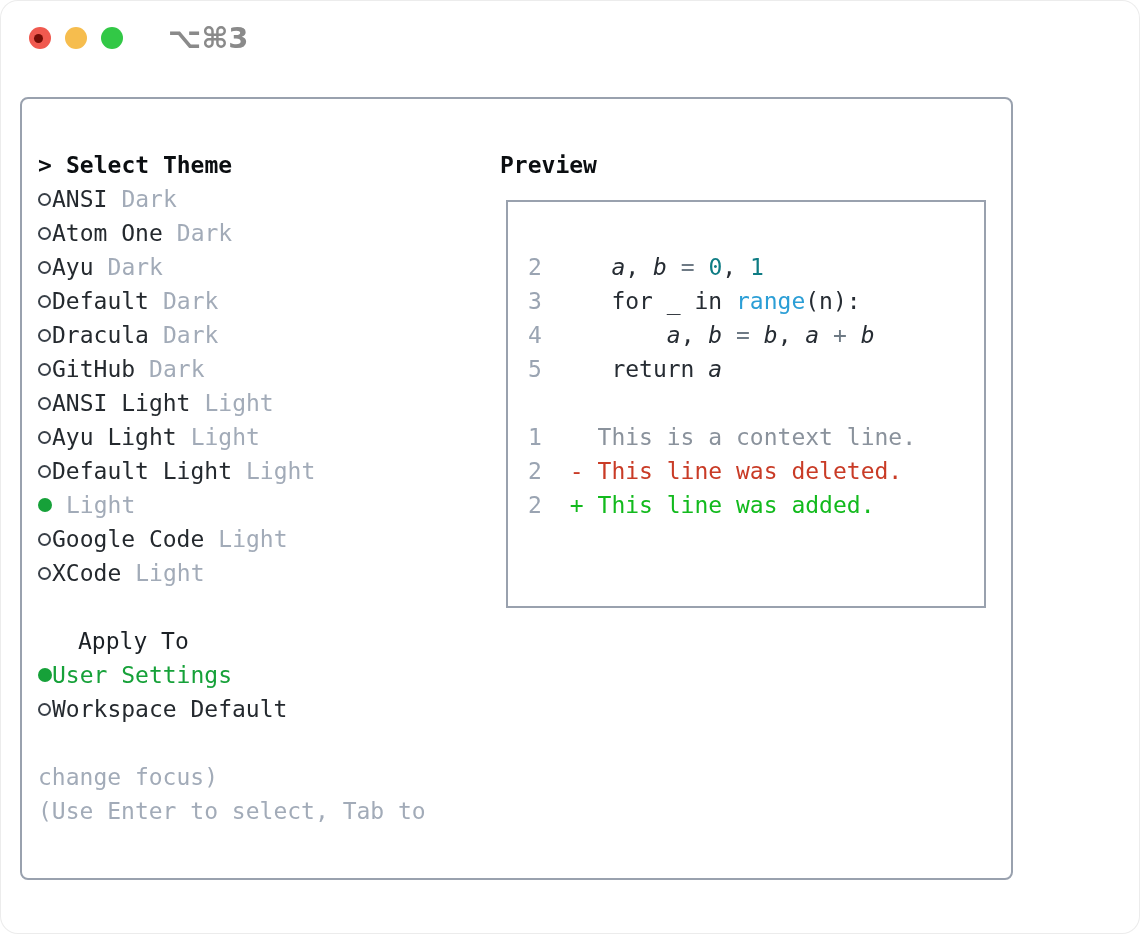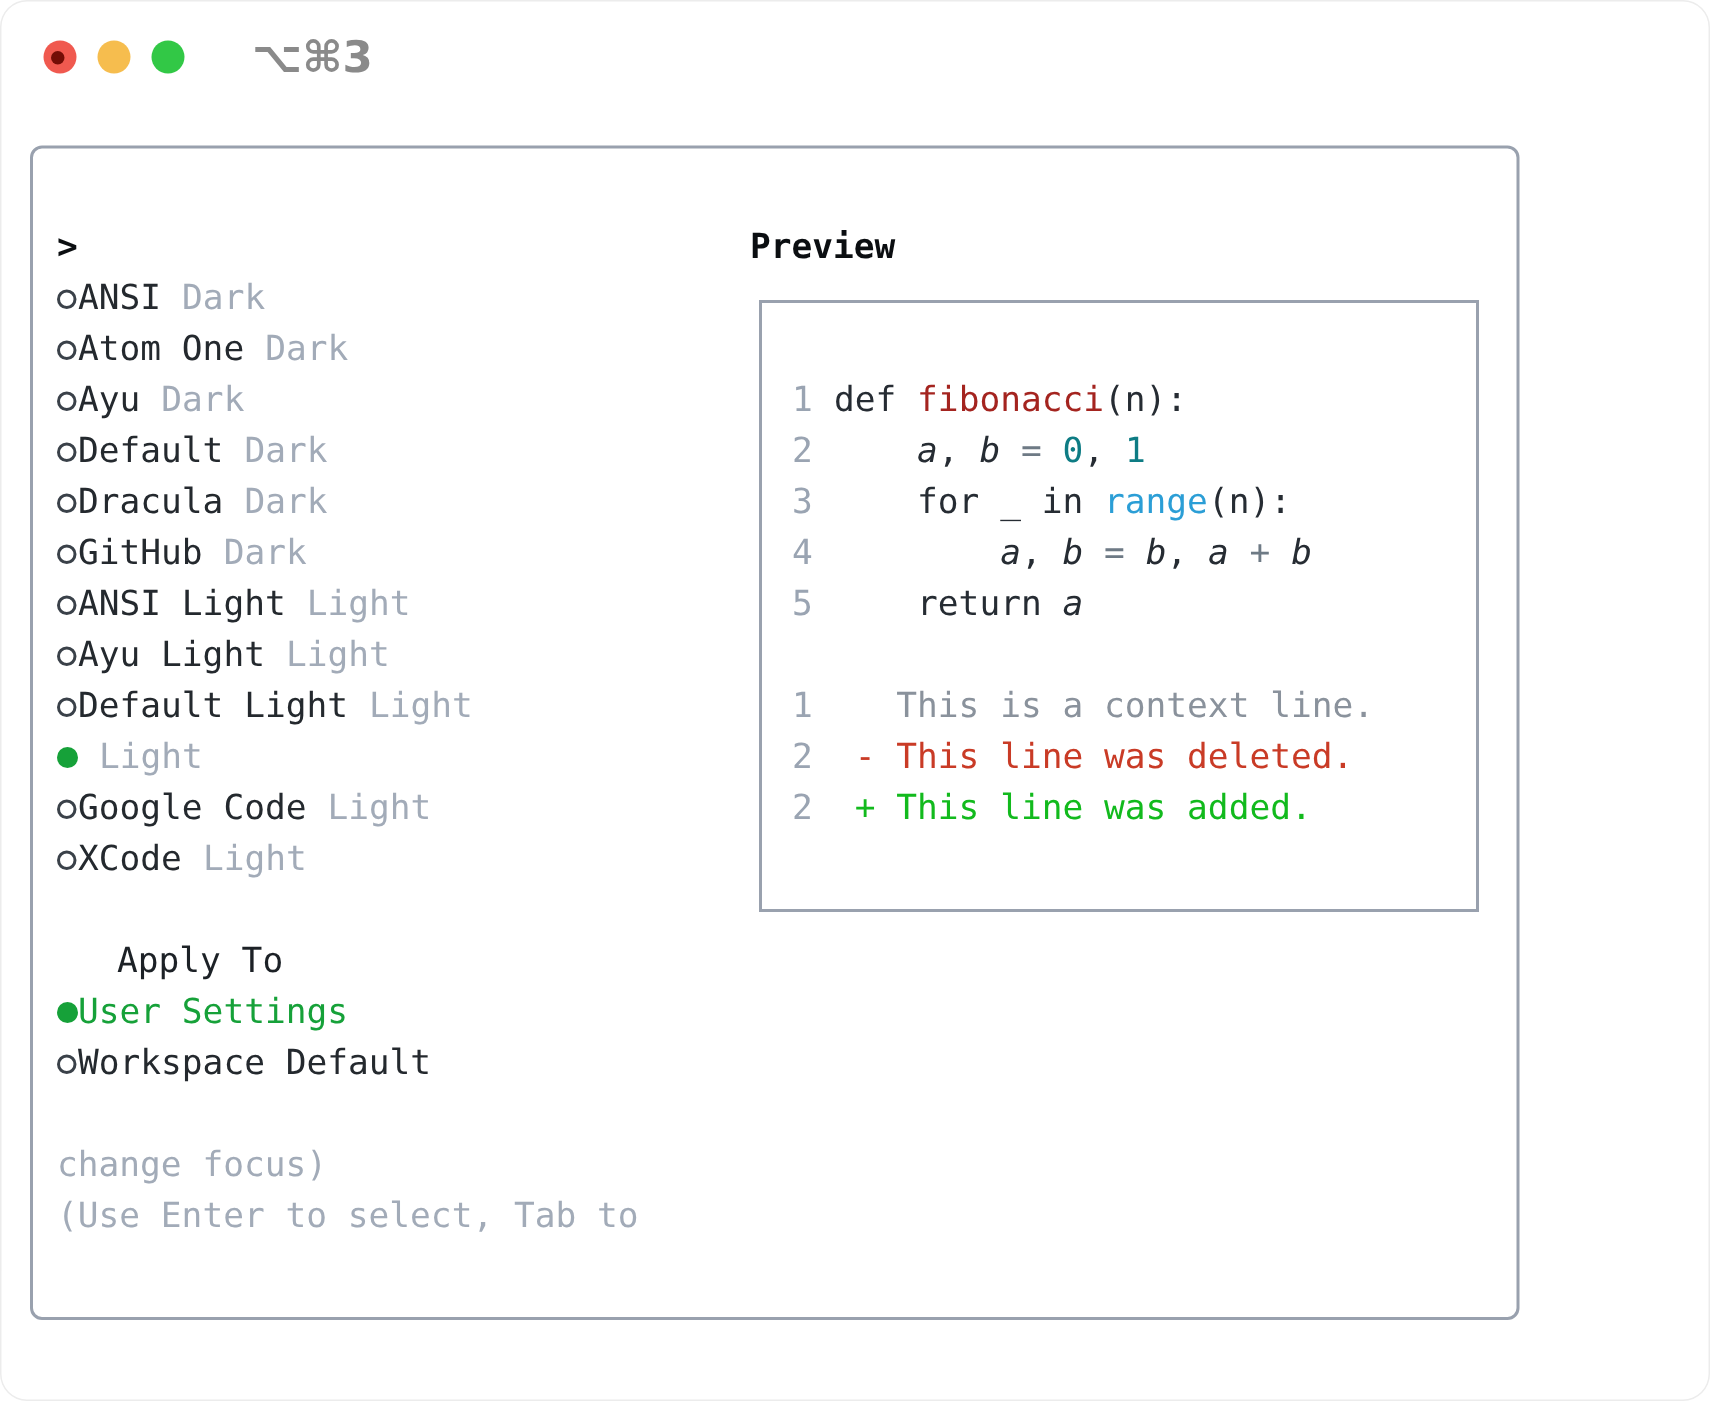--- a/index.html
+++ b/index.html
@@ -65,20 +65,21 @@
     <span class="tl yellow"></span>
     <span class="tl green"></span>
     <span class="title-text">⌥⌘3</span>
   </div>
 
   <div class="panel">
 
     <div class="leftcol">
       <div class="row">
         <span class="prompt">&gt;</span>
+        <span class="list-title">Select Theme</span>
       </div>
       <div id="theme-list">
           <div class="row"><span class="bullet-slot"><span class="radio"></span></span><span class="item-name">ANSI</span><span class="item-tag">Dark</span></div>
           <div class="row"><span class="bullet-slot"><span class="radio"></span></span><span class="item-name">Atom One</span><span class="item-tag">Dark</span></div>
           <div class="row"><span class="bullet-slot"><span class="radio"></span></span><span class="item-name">Ayu</span><span class="item-tag">Dark</span></div>
           <div class="row"><span class="bullet-slot"><span class="radio"></span></span><span class="item-name">Default</span><span class="item-tag">Dark</span></div>
           <div class="row"><span class="bullet-slot"><span class="radio"></span></span><span class="item-name">Dracula</span><span class="item-tag">Dark</span></div>
           <div class="row"><span class="bullet-slot"><span class="radio"></span></span><span class="item-name">GitHub</span><span class="item-tag">Dark</span></div>
           <div class="row"><span class="bullet-slot"><span class="radio"></span></span><span class="item-name">ANSI Light</span><span class="item-tag">Light</span></div>
           <div class="row"><span class="bullet-slot"><span class="radio"></span></span><span class="item-name">Ayu Light</span><span class="item-tag">Light</span></div>
@@ -97,21 +98,20 @@
         </div>
       <div class="row"></div>
       <div id="hint-lines">
           <div class="row hint">change focus)</div>
           <div class="row hint">(Use Enter to select, Tab to</div>
         </div>
     </div>
 
     <div class="preview-title">Preview</div>
     <div class="preview-box" id="preview-box">
-        <div class="pline"><span class="lnum">1</span><span class="tok-k">def </span><span class="tok-fn">fibonacci</span><span class="tok-p">(n):</span></div>
         <div class="pline"><span class="lnum">2</span><span class="tok-p">    </span><span class="tok-v">a</span><span class="tok-p">, </span><span class="tok-v">b</span><span class="tok-p"> </span><span class="tok-o">=</span><span class="tok-p"> </span><span class="tok-n">0</span><span class="tok-p">, </span><span class="tok-n">1</span></div>
         <div class="pline"><span class="lnum">3</span><span class="tok-p">    for _ in </span><span class="tok-c">range</span><span class="tok-p">(n):</span></div>
         <div class="pline"><span class="lnum">4</span><span class="tok-p">        </span><span class="tok-v">a</span><span class="tok-p">, </span><span class="tok-v">b</span><span class="tok-p"> </span><span class="tok-o">=</span><span class="tok-p"> </span><span class="tok-v">b</span><span class="tok-p">, </span><span class="tok-v">a</span><span class="tok-p"> </span><span class="tok-o">+</span><span class="tok-p"> </span><span class="tok-v">b</span></div>
         <div class="pline"><span class="lnum">5</span><span class="tok-p">    return </span><span class="tok-v">a</span></div>
         <div class="pline"><span class="lnum"></span></div>
         <div class="pline"><span class="lnum">1</span><span class="tok-ctx">   This is a context line.</span></div>
         <div class="pline"><span class="lnum">2</span><span class="tok-del"> - This line was deleted.</span></div>
         <div class="pline"><span class="lnum">2</span><span class="tok-add"> + This line was added.</span></div>
       </div>
 

